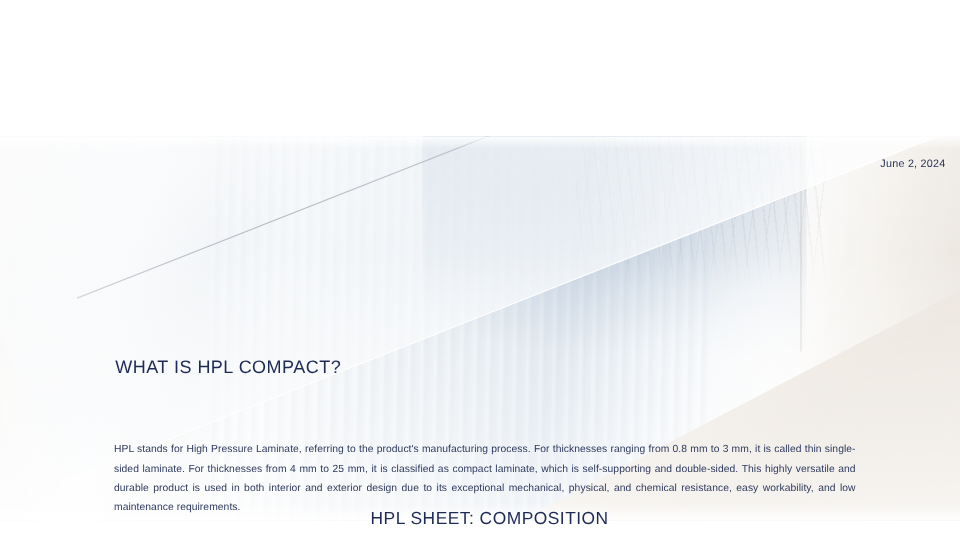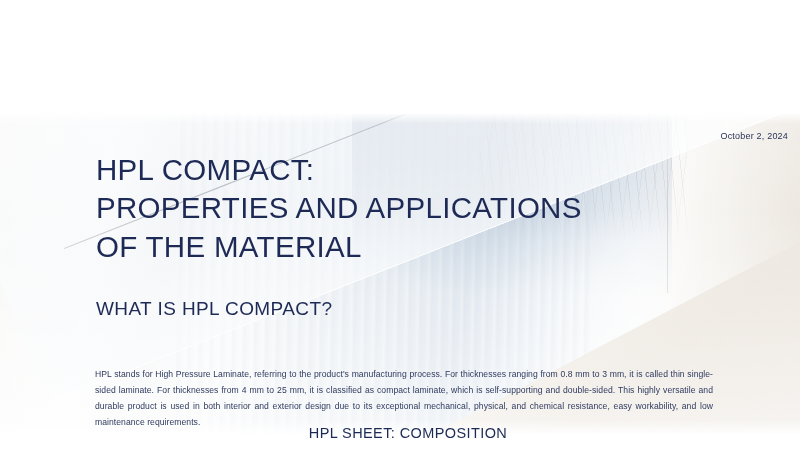--- a/index.html
+++ b/index.html
@@ -195,21 +195,21 @@
     font-weight: 400;
     text-transform: uppercase;
   }
   .title .tline { display: block; white-space: nowrap; }
 
   .section-heading {
     position: absolute;
     left: 96px;
     top: 298px;
     color: #1e2a56;
-    font-size: 19px;
+    font-size: 15px;
     letter-spacing: 0.4px;
     font-weight: 400;
     text-transform: uppercase;
     white-space: nowrap;
   }
 
   .body-copy {
     position: absolute;
     left: 95px;
     top: 343px;
@@ -252,27 +252,22 @@
     <div class="rail-glass"></div>
     <div class="rail-line"></div>
     <div class="beige-wedge"></div>
     <div class="photo-veil"></div>
     <div class="photo-top-fade"></div>
     <div class="photo-bottom-fade"></div>
   </div>
 
   <div class="content">
 
-    <div class="slide-date">October 2, 2024</div>
-
-    <div class="title">
-      <span class="tline">HPL COMPACT:</span>
-      <span class="tline">PROPERTIES AND APPLICATIONS</span>
-      <span class="tline">OF THE MATERIAL</span>
-    </div>
+    <div class="slide-date">June 2, 2024</div>
+
 
     <div class="section-heading">WHAT IS HPL COMPACT?</div>
 
     <div class="body-copy">HPL stands for High Pressure Laminate, referring to the product's manufacturing process. For thicknesses ranging from 0.8 mm to 3 mm, it is called thin single-sided laminate. For thicknesses from 4 mm to 25 mm, it is classified as compact laminate, which is self-supporting and double-sided. This highly versatile and durable product is used in both interior and exterior design due to its exceptional mechanical, physical, and chemical resistance, easy workability, and low maintenance requirements.</div>
 
     <div class="bottom-heading">
       <span>HPL SHEET: COMPOSITION</span>
     </div>
 
   </div>

